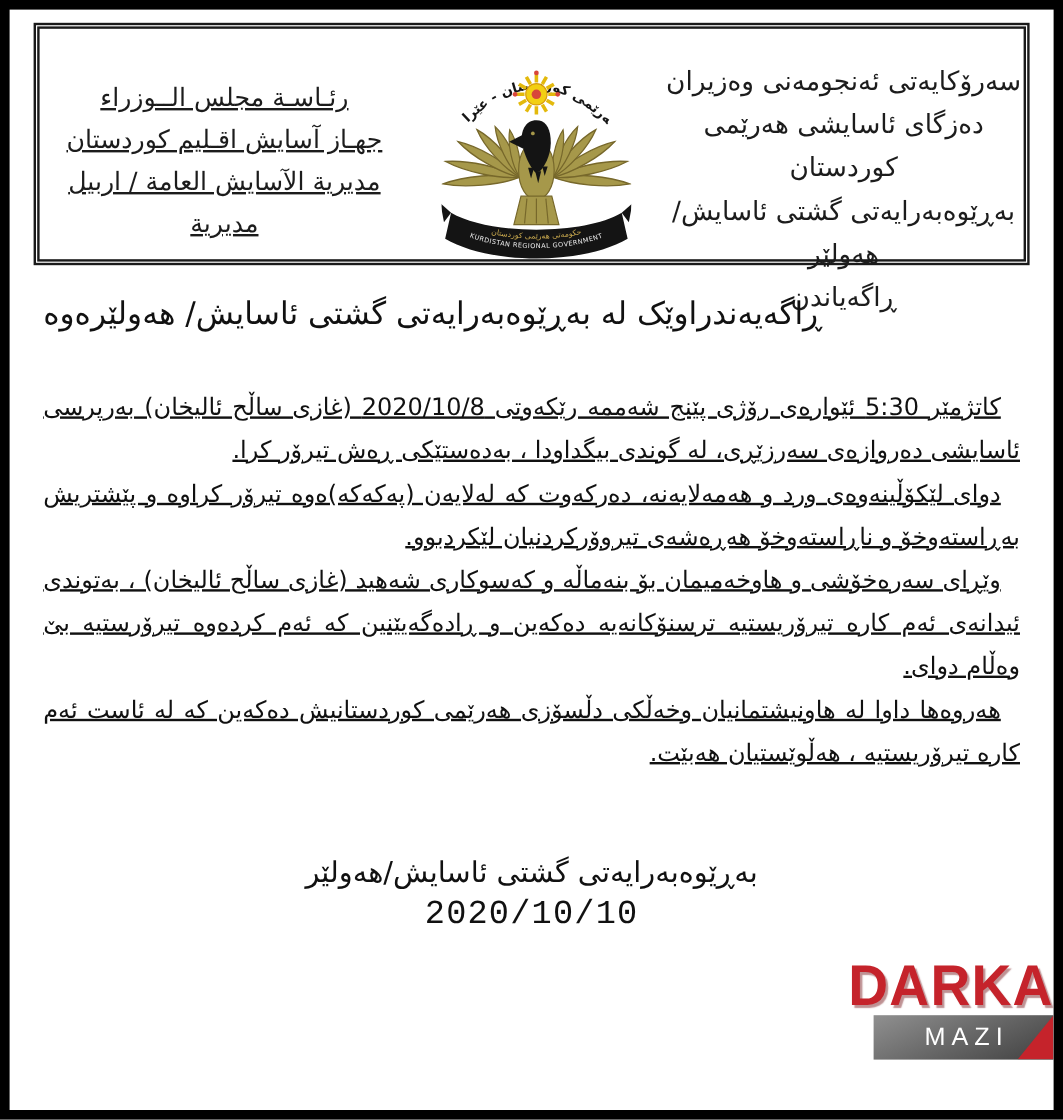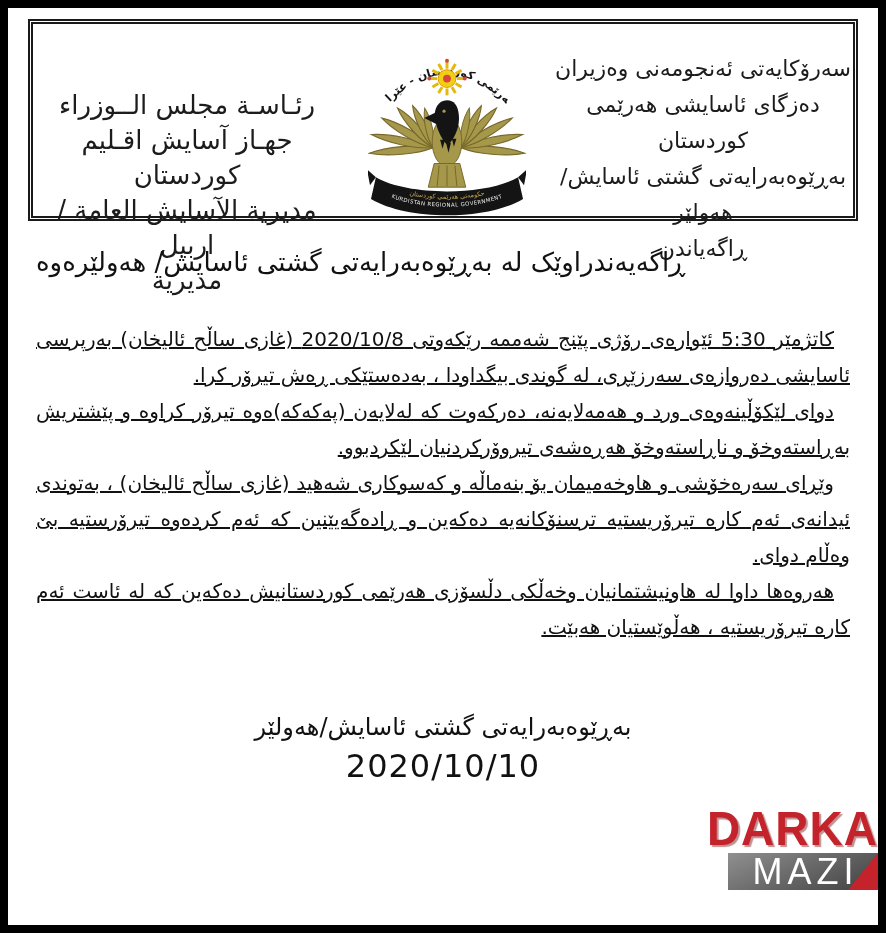--- a/index.html
+++ b/index.html
@@ -20,24 +20,25 @@
     height:202px;
     border:5px double #1a1a1a;
     box-sizing:border-box;
     display:flex;
     flex-direction:row;
     direction:ltr;
   }
   .hdr-col { text-align:center; color:#1c1c1c; }
   .hdr-arabic {
     width:308px;
-    padding-top:64px;
-    font-size:26px;
+    padding-top:40px;
+    font-size:21px;
     line-height:35px;
     direction:rtl;
+    text-decoration:underline;
   }
   .hdr-kurdish {
     width:300px;
     padding-top:27px;
     font-size:22px;
     line-height:36px;
     direction:rtl;
   }
   .hdr-emblem {
     flex:1;
@@ -66,21 +67,21 @@
     text-decoration:underline;
   }
   
   .doc-footer {
     margin-top:68px;
     text-align:center;
     direction:rtl;
     color:#111;
   }
   .doc-footer .sig { font-size:24px; }
-  .doc-footer .date { font-size:32px; margin-top:6px; direction:ltr; letter-spacing:1px; }
+  .doc-footer .date { font-size:28px; margin-top:6px; direction:ltr; letter-spacing:1px;font-family:Liberation Mono, monospace; }
   
   .logo-wrap {
     margin-top:20px;
     display:flex;
     flex-direction:column;
     align-items:flex-start;
   }
   .darka {
     font-family:"Liberation Sans", sans-serif;
     font-weight:bold;
@@ -95,21 +96,21 @@
     margin-top:2px;
     width:150px; height:37px;
     background:linear-gradient(155deg,#909090 0%,#636363 55%,#404040 100%);
     position:relative;
     display:flex; align-items:center; justify-content:center;
     overflow:hidden;
   }
   .mazi-text {
     font-family:"Liberation Sans", sans-serif;
     color:#ffffff;
-    font-size:36px;
+    font-size:21px;
     letter-spacing:5px;
     margin-right:-5px;
     z-index:1;
   }
   .mazi-tri {
     position:absolute; right:0; top:0;
     width:30px; height:37px;
     background:#c5232b;
     clip-path:polygon(100% 0, 100% 100%, 0 100%);
   }

